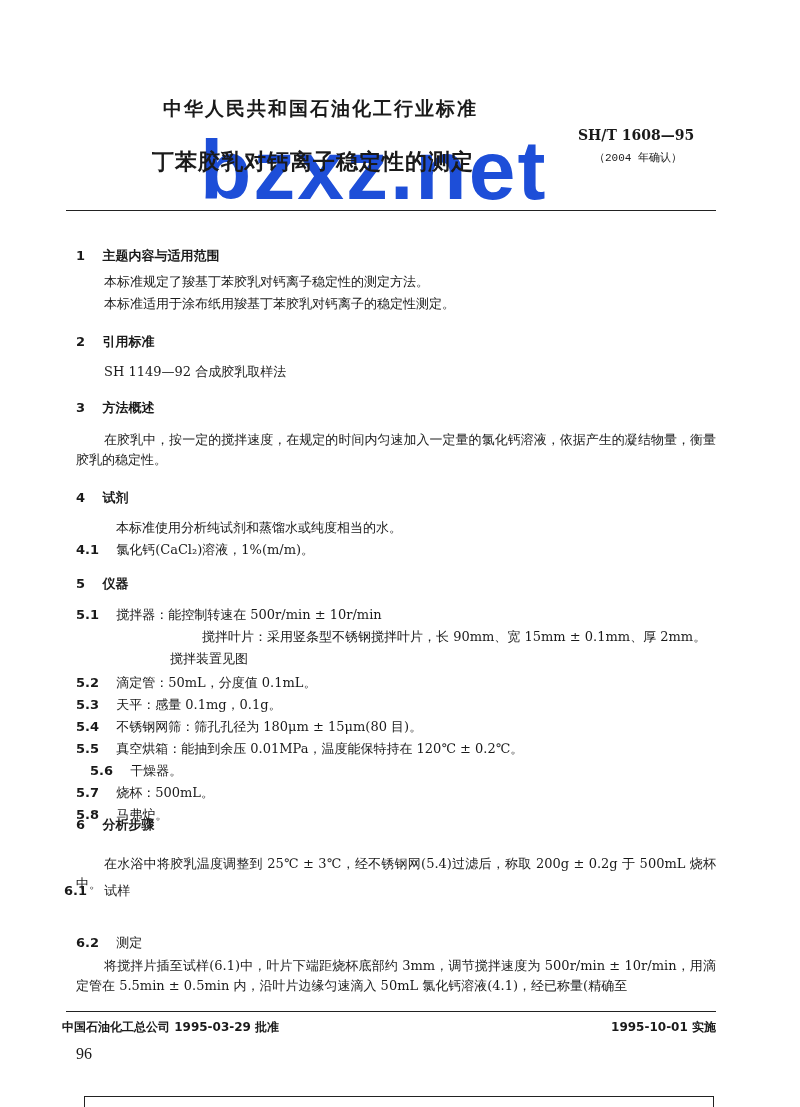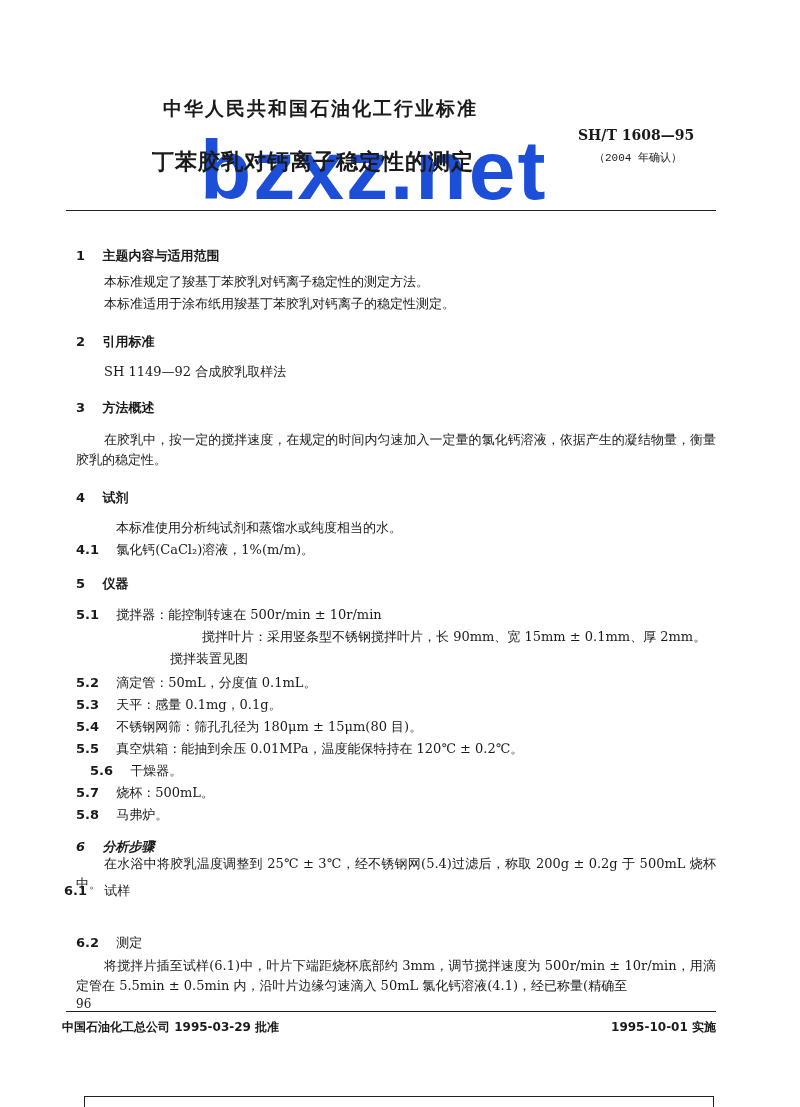--- a/index.html
+++ b/index.html
@@ -17,21 +17,21 @@
   .rule-bottom { left: 66px; top: 1011px; width: 650px; height: 0; border-top: 1.5px solid #222; }
   .frame-bottom { left: 84px; top: 1096px; width: 628px; height: 30px; border: 1.5px solid #222; }
   .z { z-index: 1; }
   .sec { font-family: "DejaVu Sans", sans-serif; font-weight: bold; font-size: 13px; }
   .sec .num { display: inline-block; width: 22px; }
   .para { font-size: 13px; line-height: 20px; }
   .sub { font-size: 13px; }
   .sub .num { display: inline-block; width: 36px; font-family: "DejaVu Sans", sans-serif; font-weight: bold; }
   .footer-left { left: 62px; top: 1019px; font-family: "DejaVu Sans", sans-serif; font-size: 12px; font-weight: bold; }
   .footer-right { right: 84px; top: 1019px; font-family: "DejaVu Sans", sans-serif; font-size: 12px; font-weight: bold; }
-  .pageno { left: 76px; top: 997px; font-size: 12px; }
+  .pageno { left: 76px; top: 1045px; font-size: 16px; font-family: Liberation Serif, serif; }
 </style>
 </head>
 <body>
 
 <div class="abs watermark">bzxz.net</div>
 
 <div class="abs hdr-org z">中华人民共和国石油化工行业标准</div>
 <div class="abs hdr-code z">SH/T 1608—95</div>
 <div class="abs hdr-confirm z">（2004 年确认）</div>
 <div class="abs hdr-title z">丁苯胶乳对钙离子稳定性的测定</div>
@@ -98,21 +98,21 @@
 </div>
 <div class="abs sub z" style="left:76px; top:784px;">
   <span class="num">5.7</span>
   <span>烧杯：500mL。</span>
 </div>
 <div class="abs sub z" style="left:76px; top:806px;">
   <span class="num">5.8</span>
   <span>马弗炉。</span>
 </div>
 
-<div class="abs sec z" style="left:76px; top:838px;font-style:italic;">
+<div class="abs sec z" style="left:76px; top:816px;">
   <span class="num">6</span>
   <span>分析步骤</span>
 </div>
 <div class="abs sub z" style="left:64px; top:868px;margin-top:14px;">
   <span class="num">6.1</span>
   <span>试样</span>
 </div>
 <div class="abs para z" style="left:76px; top:854px; width:640px; text-indent:28px; text-align:justify;">在水浴中将胶乳温度调整到 25℃ ± 3℃，经不锈钢网(5.4)过滤后，称取 200g ± 0.2g 于 500mL 烧杯中。</div>
 <div class="abs sub z" style="left:76px; top:934px;">
   <span class="num">6.2</span>

